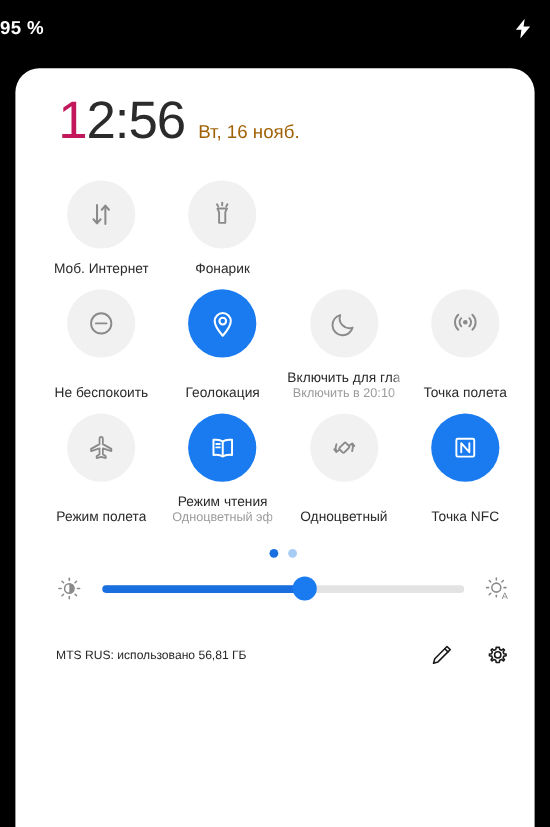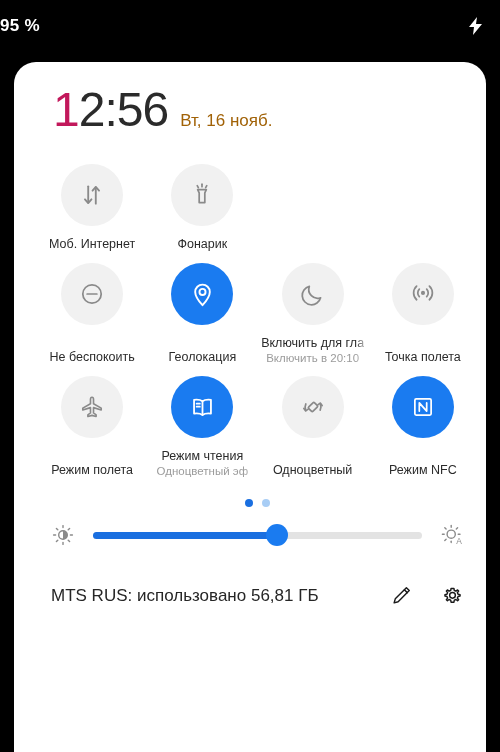--- a/index.html
+++ b/index.html
@@ -184,21 +184,21 @@
     height: 1px;
     background: transparent;
   }
   .footer {
     display: flex;
     align-items: center;
     justify-content: space-between;
     padding: 14px 22px 0 22px;
   }
   .footer-text {
-    font-size: 17px;
+    font-size: 11px;
     color: #262626;
   }
   .footer-icons {
     display: flex;
     align-items: center;
     gap: 28px;
   }
   .footer-icon { line-height: 0; cursor: pointer; }
 </style>
 </head>
@@ -371,21 +371,21 @@
       <div class="tile active">
         <div class="tile-circle">
           <svg width="26" height="26" viewBox="0 0 24 24">
             <g class="ic-on" stroke-width="1.6" stroke-linejoin="round" stroke-linecap="round">
               <rect x="4.5" y="4.5" width="15" height="15" rx="1.2"></rect>
               <polyline points="8.6,15.8 8.6,8.2 15.4,15.8 15.4,8.2"></polyline>
             </g>
           </svg>
         </div>
         <div class="tile-textwrap">
-          <div class="tile-label">Режим NFC</div>
+          <div class="tile-label">Точка NFC</div>
         </div>
       </div>
 
     </div>
   </div>
 
   <div class="dots">
     <div class="dot on"></div>
     <div class="dot"></div>
   </div>

